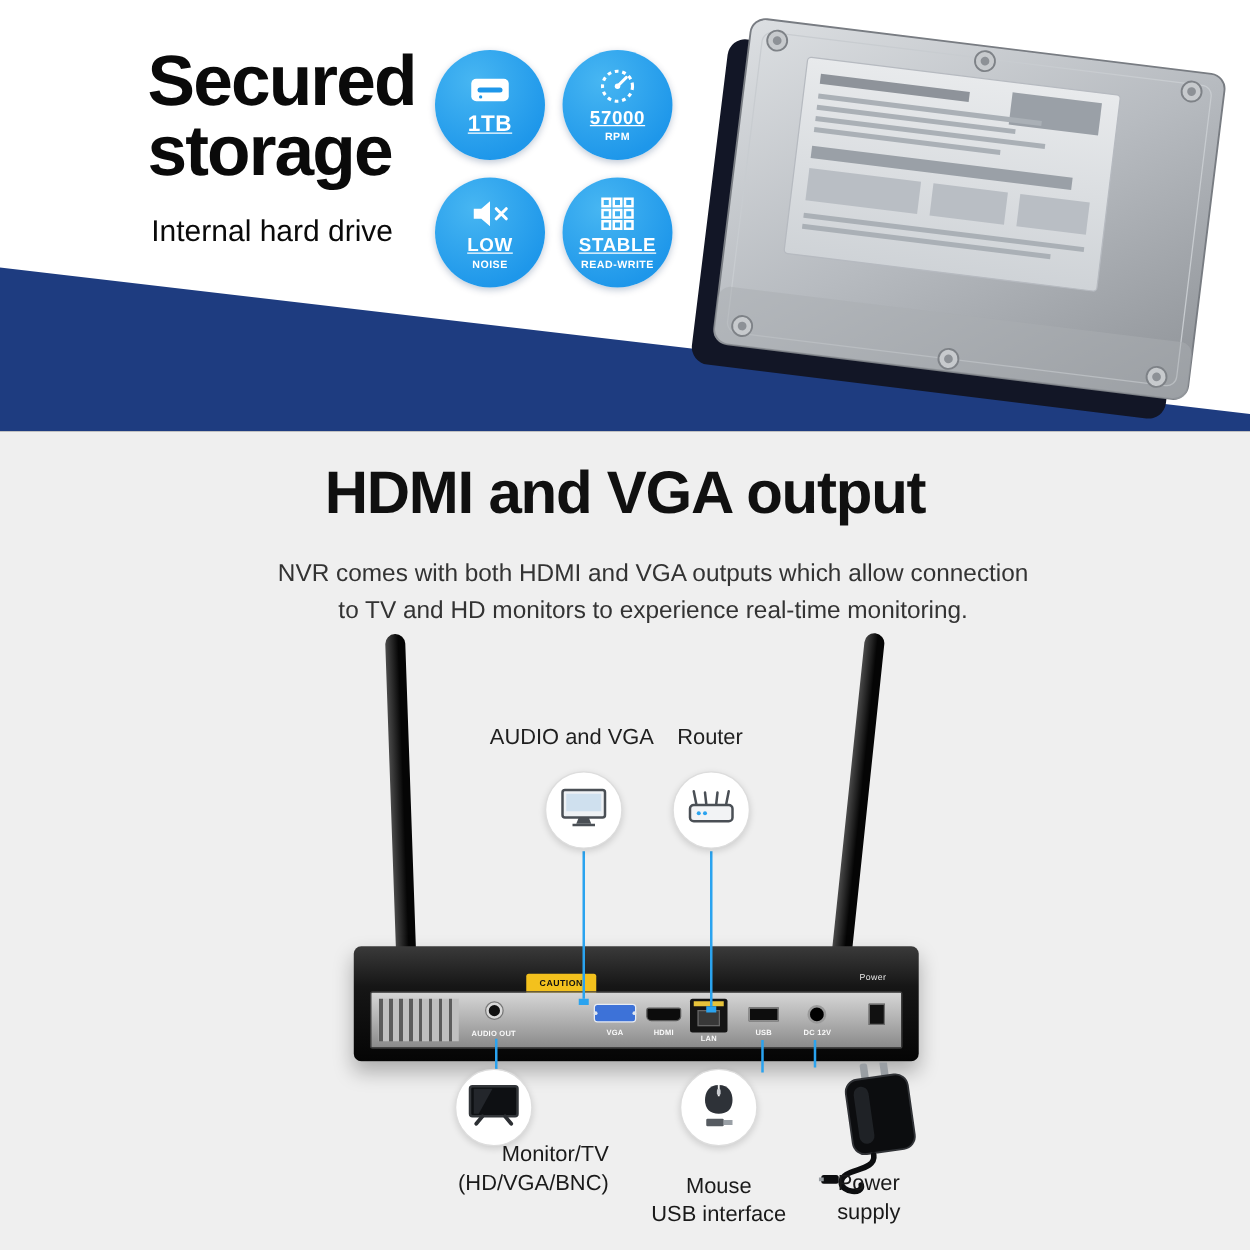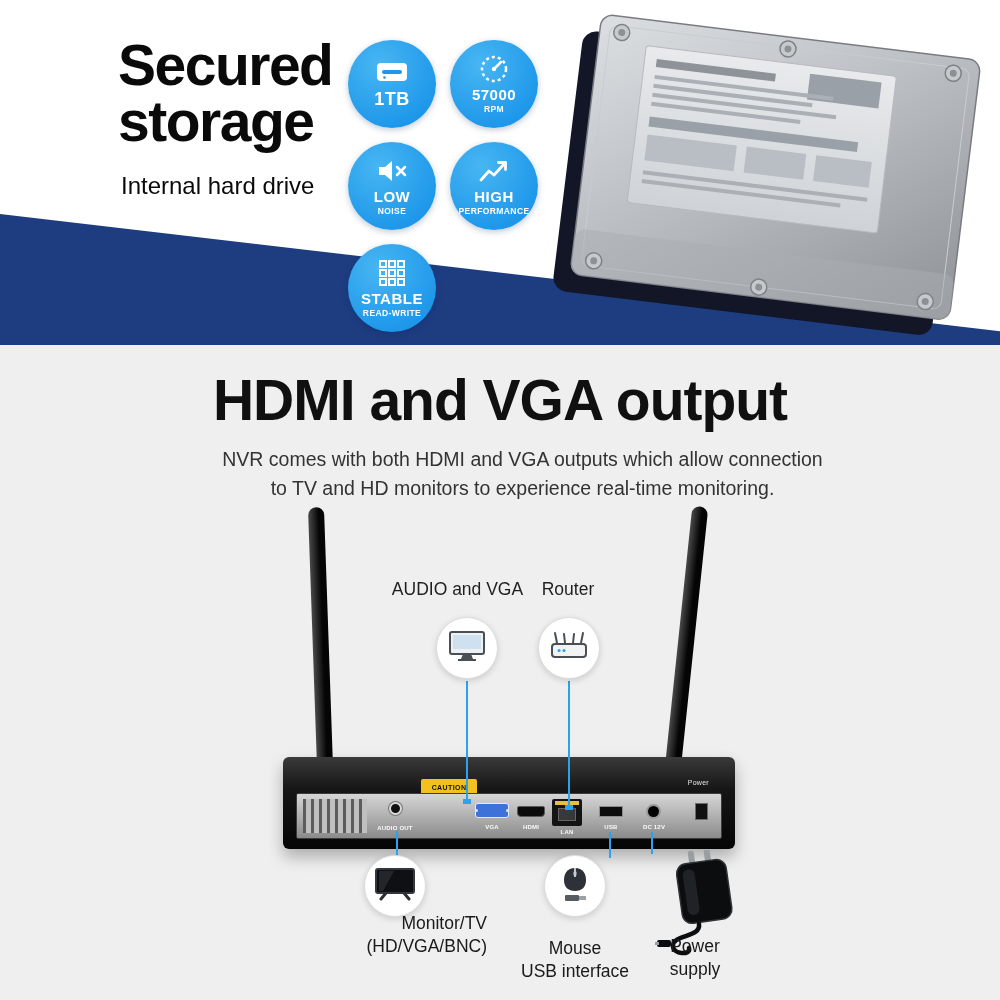--- a/index.html
+++ b/index.html
@@ -9,29 +9,29 @@
 
   
   .hero { position:absolute; top:0; left:0; width:1000px; height:345px; background:#fff; }
   .navy-diagonal { position:absolute; inset:0; background:#1e3c80; clip-path:polygon(0 62%, 100% 96%, 100% 100%, 0 100%); z-index:1; }
   .hero-title { position:absolute; left:118px; top:38px; font-size:57px; font-weight:800; line-height:0.98; letter-spacing:-1.5px; color:#0a0a0a; z-index:2; }
   .hero-sub { position:absolute; left:121px; top:172px; font-size:24px; color:#0a0a0a; z-index:2; }
 
   .badges { position:absolute; left:348px; top:40px; display:grid; grid-template-columns:repeat(2,88px); grid-auto-rows:88px; gap:14px; z-index:4; }
   .badge { width:88px; height:88px; border-radius:50%; background:radial-gradient(circle at 35% 28%, #47b6f2, #1e97ea 75%); color:#fff; display:flex; flex-direction:column; align-items:center; justify-content:center; text-align:center; box-shadow:0 2px 6px rgba(0,40,90,.25); }
   .badge .bicon { height:30px; display:flex; align-items:center; justify-content:center; margin-bottom:3px; }
-  .badge .bmain { font-size:15px; font-weight:800; letter-spacing:.5px; line-height:1.05; }
+  .badge .bmain { font-size:15px; font-weight:800; letter-spacing:.5px; line-height:1.05;text-decoration:underline; }
   .badge.big .bmain { font-size:18px; }
   .badge .bsub { font-size:8.5px; font-weight:700; letter-spacing:.4px; margin-top:2px; }
 
   .hdd { position:absolute; left:548px; top:6px; width:450px; height:330px; z-index:3; }
 
   
   .output { position:absolute; top:345px; left:0; width:1000px; height:655px; background:#efefef; }
-  .out-title { position:absolute; top:22px; width:100%; text-align:center; font-size:57px; font-weight:800; letter-spacing:-1px; color:#101010; }
+  .out-title { position:absolute; top:22px; width:100%; text-align:center; font-size:48px; font-weight:800; letter-spacing:-1px; color:#101010; }
   .out-desc { position:absolute; top:100px; width:100%; text-align:center; font-size:19.5px; color:#333; line-height:1.5;padding-left:45px; }
 
   .antenna { position:absolute; width:16px; background:linear-gradient(90deg,#4a4a4a,#050505 65%); border-radius:8px 8px 3px 3px; z-index:2; }
   .antenna.left { left:318px; top:162px; height:288px; transform:rotate(-2deg); transform-origin:50% 100%; }
   .antenna.right { left:662px; top:160px; height:290px; transform:rotate(6deg); transform-origin:50% 100%; }
   .antenna-base { position:absolute; width:26px; height:20px; background:#0c0c0c; border-radius:5px 5px 0 0; z-index:2; }
   .antenna-base.left { left:313px; top:434px; }
   .antenna-base.right { left:666px; top:432px; }
 
   .nvr { position:absolute; left:283px; top:412px; width:452px; height:92px; background:linear-gradient(180deg,#3a3a3a,#161616 35%,#050505); border-radius:6px; box-shadow:0 8px 16px rgba(0,0,0,.28); z-index:3; }
@@ -129,30 +129,20 @@
         <span class="bicon">
           <svg width="32" height="28" viewBox="0 0 32 28">
               <path d="M3 10 L9 10 L16 4 L16 24 L9 18 L3 18 Z" fill="#fff"></path>
               <path d="M21 10 L29 18 M29 10 L21 18" stroke="#fff" stroke-width="2.5" stroke-linecap="round"></path>
             </svg>
         </span>
         <span class="bmain">LOW</span>
         <span class="bsub">NOISE</span>
       </div>
 
-      <div class="badge">
-        <span class="bicon">
-          <svg width="32" height="26" viewBox="0 0 32 26">
-              <path d="M3 22 L11 13 L16 17 L27 5" stroke="#fff" stroke-width="2.8" fill="none" stroke-linecap="round" stroke-linejoin="round"></path>
-              <path d="M20.5 4.5 L27.5 4.5 L27.5 11.5" stroke="#fff" stroke-width="2.8" fill="none" stroke-linecap="round" stroke-linejoin="round"></path>
-            </svg>
-        </span>
-        <span class="bmain">HIGH</span>
-        <span class="bsub">PERFORMANCE</span>
-      </div>
 
       <div class="badge">
         <span class="bicon">
           <svg width="28" height="28" viewBox="0 0 28 28" fill="none" stroke="#fff" stroke-width="2">
               <rect x="2" y="2" width="6" height="6"></rect>
               <rect x="11" y="2" width="6" height="6"></rect>
               <rect x="20" y="2" width="6" height="6"></rect>
               <rect x="2" y="11" width="6" height="6"></rect>
               <rect x="11" y="11" width="6" height="6"></rect>
               <rect x="20" y="11" width="6" height="6"></rect>

